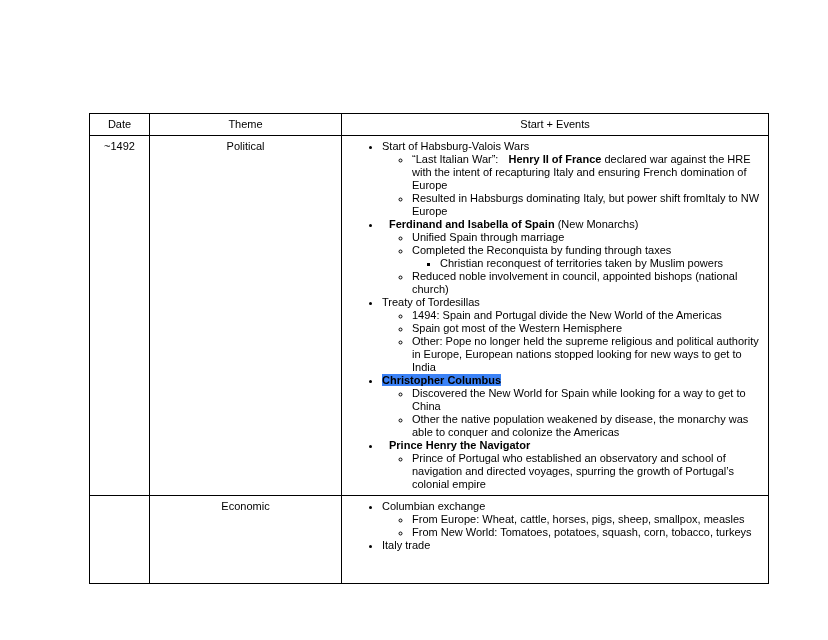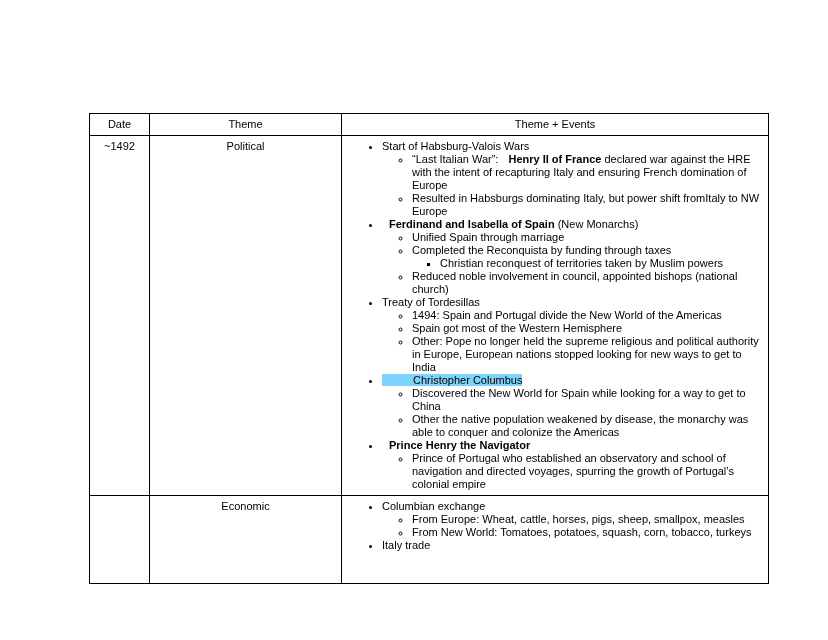--- a/index.html
+++ b/index.html
@@ -42,37 +42,37 @@
   .cell-date, .cell-theme { text-align: center; padding-top: 5px; }
   .cell-notes { padding: 4px 6px 4px 8px; }
   .row-economic td { height: 88px; }
 
   ul { margin: 0; padding: 0; }
   ul.l1 { list-style-type: disc;   padding-left: 34px; }
   ul.l2 { list-style-type: circle; padding-left: 30px; }
   ul.l3 { list-style-type: square; padding-left: 28px; }
   li { margin: 0; padding: 0; }
   b { font-weight: bold; padding-left: 7px; }
-  .highlight { background: #7dd3fc; font-weight: normal; padding-left: 31px; }
+  .highlight { background: #3b82f6; font-weight: bold; }
 </style>
 </head>
 <body>
 
 <div class="doc-page">
   <table class="notes-table">
     <colgroup>
       <col class="col-date">
       <col class="col-theme">
       <col class="col-notes">
     </colgroup>
     <thead>
       <tr>
         <th>Date</th>
         <th>Theme</th>
-        <th>Theme + Events</th>
+        <th>Start + Events</th>
       </tr>
     </thead>
     <tbody>
       <tr class="row-political">
         <td class="cell-date">~1492</td>
         <td class="cell-theme">Political</td>
         <td class="cell-notes">
           <ul class="l1">
 
             <li>

